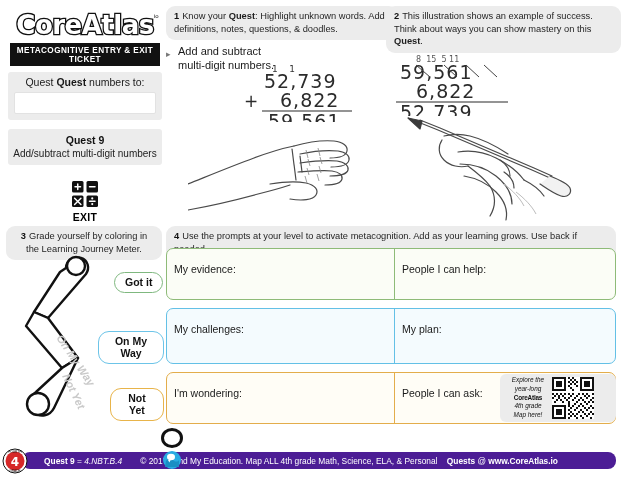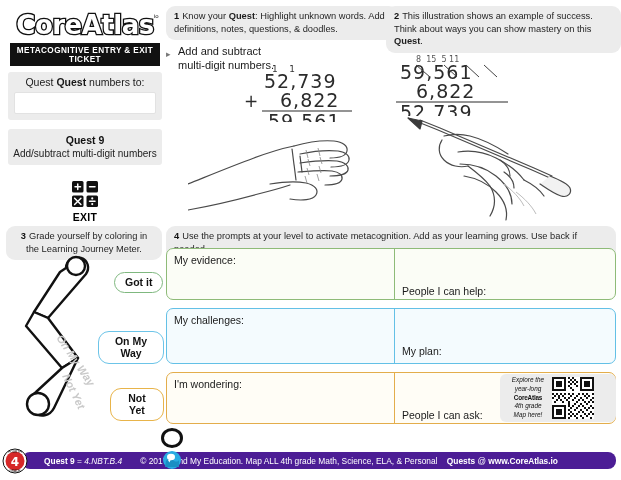--- a/index.html
+++ b/index.html
@@ -78,27 +78,27 @@
     font-size: 10.5px; font-weight: bold; 
     padding: 3px 10px 4px; text-align: center; color: #111;
   }
   #lvl-gotit   { left: 110px; top: 20px;  border: 1.4px solid #7fb87f; }
   #lvl-onmyway { left: 94px;  top: 79px;  border: 1.4px solid #6cc4e8; }
   #lvl-notyet  { left: 106px; top: 136px; border: 1.4px solid #e8b44a; }
 
   
   .prompt-row { position: absolute; left: 166px; display: flex; }
   .prompt-cell {
-    font-size: 10.5px; color: #1a1a1a; padding: 5px 7px;
+    font-size: 10.5px; color: #1a1a1a; padding: 14px 7px;
   }
   .row-green  { top: 248px; width: 450px; height: 52px; border: 1.3px solid #8ebb78; border-radius: 7px; background: #fbfdf6; }
   .row-blue   { top: 308px; width: 450px; height: 56px; border: 1.3px solid #63c0e6; border-radius: 7px; background: #f4fbfe; }
   .row-amber  { top: 372px; width: 450px; height: 52px; border: 1.3px solid #e3ad4b; border-radius: 7px; background: #fffdf6; }
   .cell-left  { width: 228px; height: 100%; }
-  .cell-right { flex: 1; height: 100%; margin-top: 31px; }
+  .cell-right { flex: 1; height: 100%; }
   .row-green  .cell-left { border-right: 1.3px solid #8ebb78; }
   .row-blue   .cell-left { border-right: 1.3px solid #63c0e6; }
   .row-amber  .cell-left { border-right: 1.3px solid #e3ad4b; }
 
   
   .qr-promo {
     position: absolute; left: 500px; top: 374px; width: 116px; height: 48px;
     background: #ececec; border-radius: 6px; display: flex; align-items: center; padding: 3px 4px;
   }
   .qr-text { font-size: 6.4px; font-style: italic; color: #111; line-height: 1.35; width: 48px; text-align: center; }

